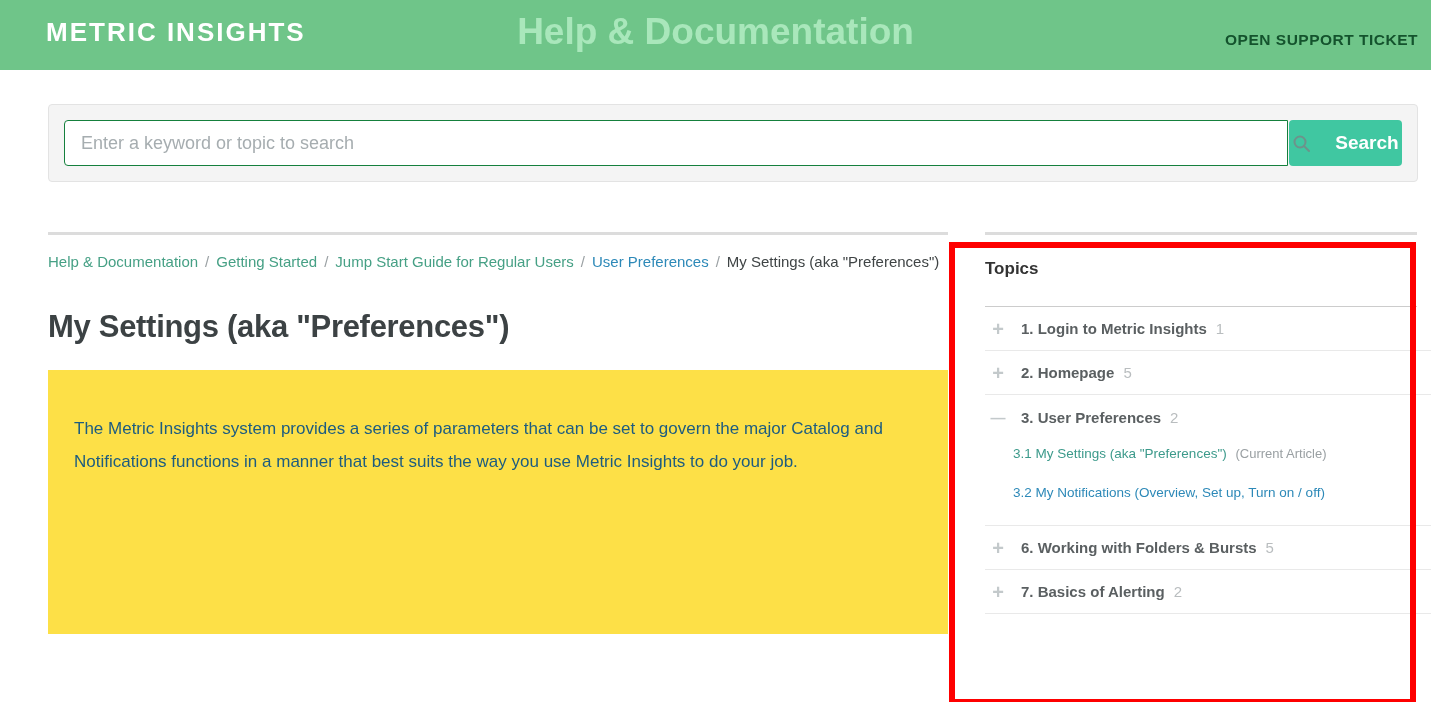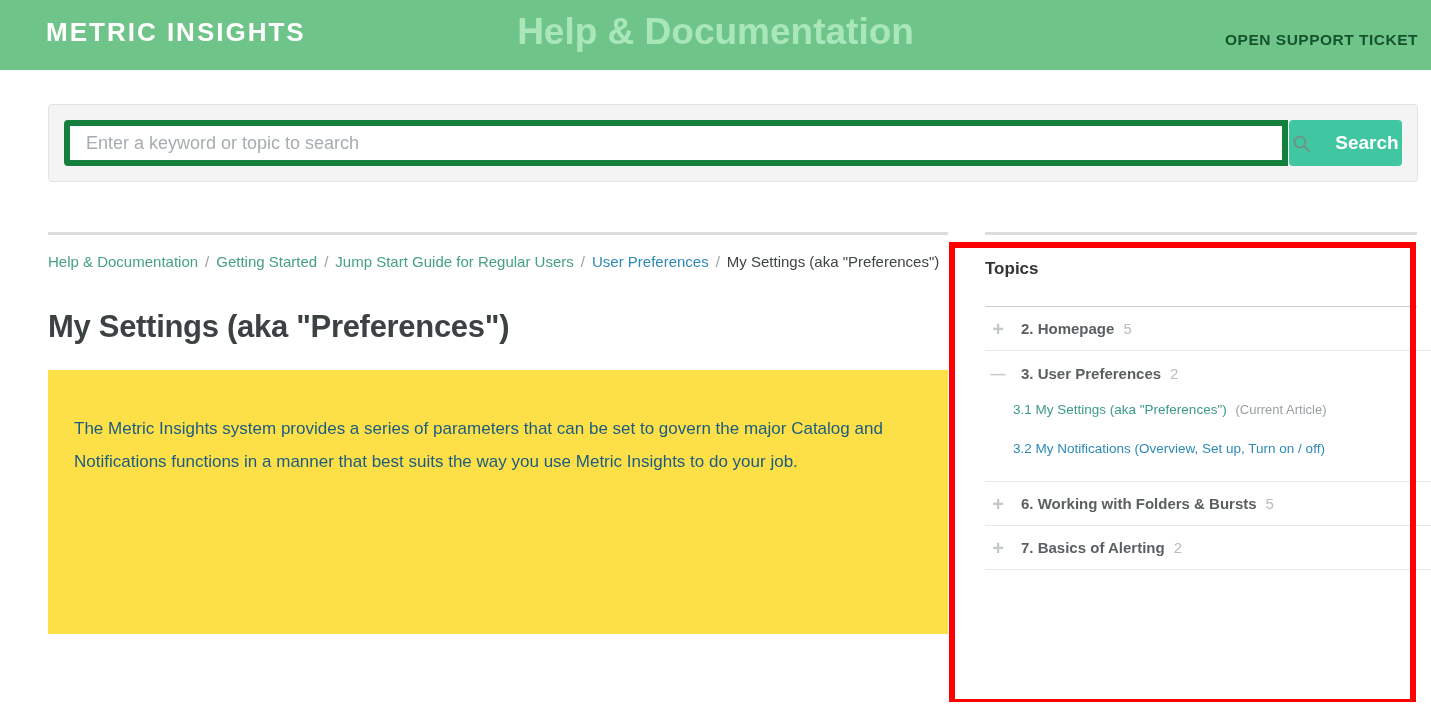--- a/index.html
+++ b/index.html
@@ -60,21 +60,21 @@
     background: #f4f4f4;
     border: 1px solid #e3e3e3;
     border-radius: 4px;
     display: flex;
     align-items: center;
     padding: 15px;
   }
   .search-input {
     flex: 1;
     height: 46px;
-    border: 6px solid #15803d;
+    border: 1px solid #15803d;
     border-radius: 4px 0 0 4px;
     font-family: "Liberation Sans", sans-serif;
     font-size: 18px;
     color: #444;
     padding: 0 16px;
     outline: none;
   }
   .search-input::placeholder { color: #a6adb0; }
   .search-btn {
     width: 113px;
@@ -265,20 +265,25 @@
 
     <div class="intro-box">
       <p class="intro-text">The Metric Insights system provides a series of parameters that can be set to govern the major Catalog and Notifications functions in a manner that best suits the way you use Metric Insights to do your job.</p>
     </div>
   </div>
 
   <div class="right-col">
     <div class="col-topline"></div>
     <div class="topics-heading">Topics</div>
 
+    <div class="topic-row">
+      <span class="t-icon plus"></span>
+      <span class="t-label">1. Login to Metric Insights</span>
+      <span class="t-count">1</span>
+    </div>
 
     <div class="topic-row">
       <span class="t-icon plus"></span>
       <span class="t-label">2. Homepage</span>
       <span class="t-count">5</span>
     </div>
 
     <div class="topic-row expanded">
       <div class="topic-head">
         <span class="t-icon minus"></span>

